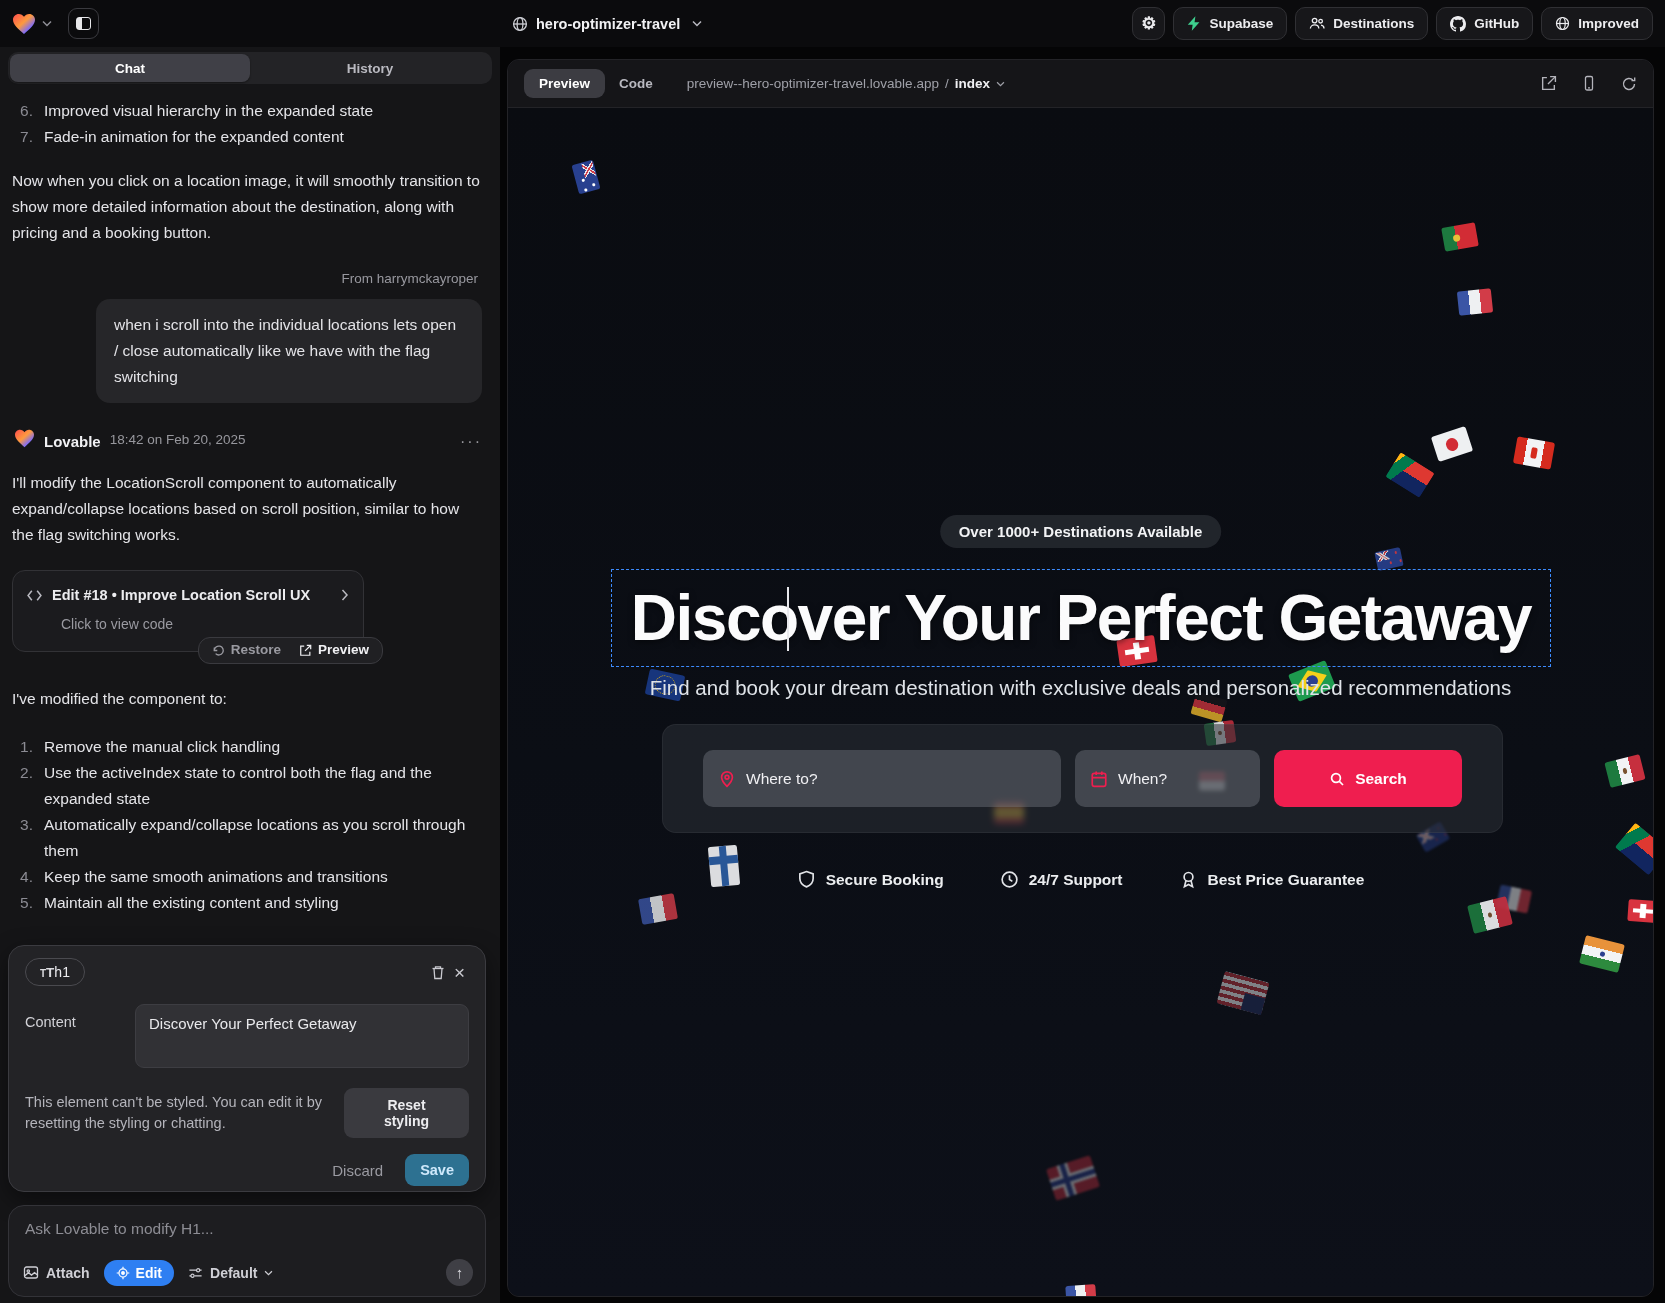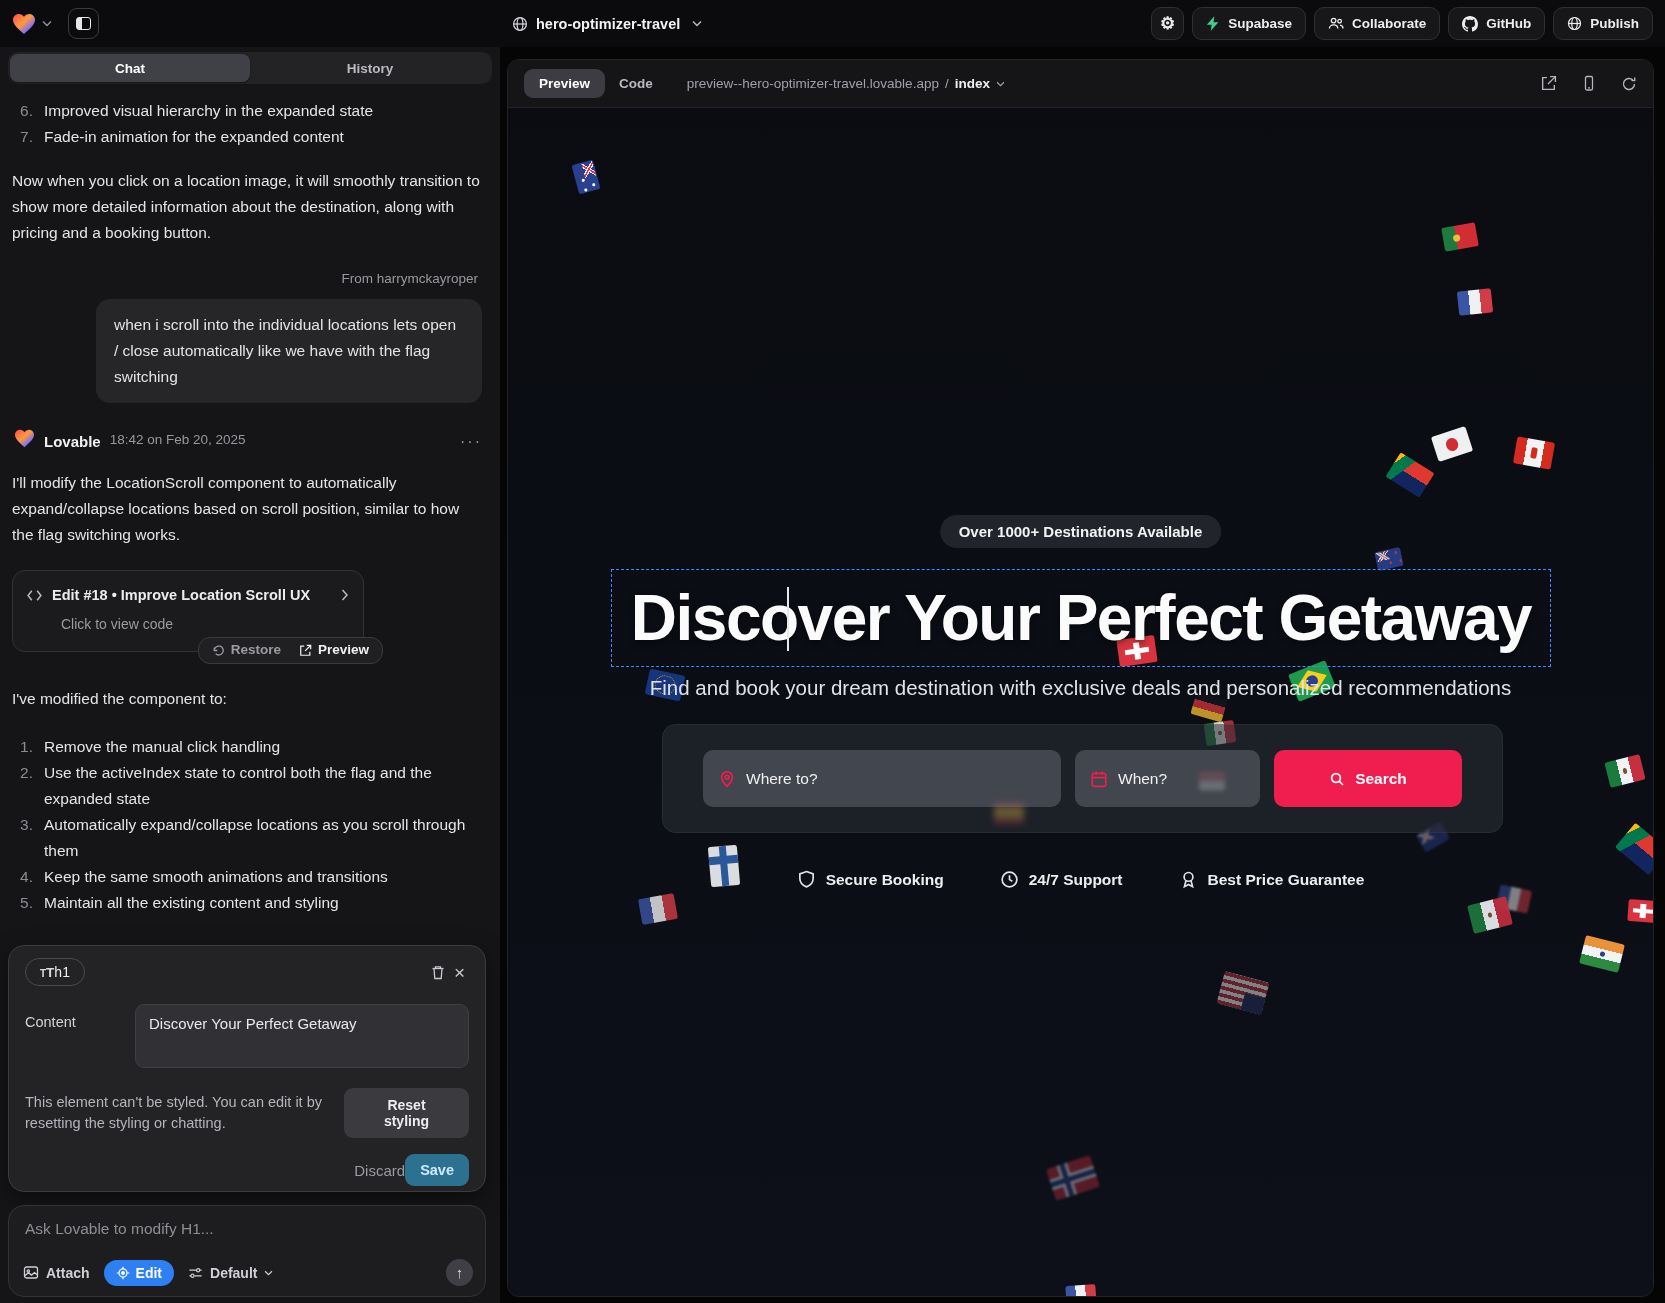--- a/index.html
+++ b/index.html
@@ -74,21 +74,21 @@
   .icon-btn { background:none; border:none; color:#c9c9cf; cursor:pointer; padding:4px; }
   .close-x { font-size:19px; color:#c9c9cf; line-height:1; }
   .he-content-row { display:flex; margin-top:18px; }
   .he-label { width:110px; padding-top:10px; font-size:14.5px; color:#d2d2d7; }
   .he-textarea { flex:1; height:64px; background:#313135; border:1px solid #3d3d42; border-radius:9px;
     color:#e9e9ec; font-size:15px; font-family:inherit; padding:10px 13px; resize:none; outline:none; }
   .he-note-row { display:flex; align-items:center; margin-top:20px; gap:12px; }
   .he-note { width:330px; font-size:14.5px; line-height:1.45; color:#b4b4bb; }
   .reset-btn { margin-left:auto; background:#3a3a3f; border:none; border-radius:9px; color:#ececef;
     font-size:14px; font-weight:600; padding:9px 22px; cursor:pointer; }
-  .he-footer { display:flex; align-items:center; justify-content:flex-end; margin-top:16px; }
+  .he-footer { display:flex; align-items:center; justify-content:flex-end; gap:22px; margin-top:16px; }
   .discard-btn { background:none; border:none; color:#9a9aa1; font-size:15px; cursor:pointer; }
   .save-btn { background:#2d7191; border:none; border-radius:9px; color:#cfe9fb; font-size:14.5px;
     font-weight:600; padding:8px 15px; cursor:pointer; }
 
   
   .chat-input { position:absolute; left:8px; top:1158px; width:478px; height:92px; background:#1d1d20;
     border:1px solid #333338; border-radius:16px; padding:14px 14px 12px 16px; }
   .chat-input input { width:100%; background:none; border:none; outline:none; color:#e7e7ea;
     font-size:15.5px; font-family:inherit; }
   .chat-input input::placeholder { color:#8d8d94; }
@@ -251,39 +251,39 @@
     </button>
     <button class="tb-btn">
       <span>
         <svg width="16" height="15" viewBox="0 0 16 15" fill="none" stroke="currentColor" stroke-width="1.3">
           <circle cx="5.6" cy="4.6" r="2.3"></circle>
             <path d="M1.4 12.6c0-2.3 1.9-3.7 4.2-3.7s4.2 1.4 4.2 3.7"></path>
           <circle cx="11.6" cy="5.2" r="1.8"></circle>
             <path d="M12 9.2c1.8.2 3 1.4 3 3.2"></path>
           </svg>
       </span>
-      <span>Collaborate</span>
+      <span>Destinations</span>
     </button>
     <button class="tb-btn">
       <span>
         <svg width="16" height="16" viewBox="0 0 16 16">
             <path fill="#ededf0" d="M8 0C3.58 0 0 3.58 0 8c0 3.54 2.29 6.53 5.47 7.59.4.07.55-.17.55-.38 0-.19-.01-.82-.01-1.49-2.01.37-2.53-.49-2.69-.94-.09-.23-.48-.94-.82-1.13-.28-.15-.68-.52-.01-.53.63-.01 1.08.58 1.23.82.72 1.21 1.87.87 2.33.66.07-.52.28-.87.51-1.07-1.78-.2-3.64-.89-3.64-3.95 0-.87.31-1.59.82-2.15-.08-.2-.36-1.02.08-2.12 0 0 .67-.21 2.2.82.64-.18 1.32-.27 2-.27s1.36.09 2 .27c1.53-1.04 2.2-.82 2.2-.82.44 1.1.16 1.92.08 2.12.51.56.82 1.27.82 2.15 0 3.07-1.87 3.75-3.65 3.95.29.25.54.73.54 1.48 0 1.07-.01 1.93-.01 2.2 0 .21.15.46.55.38A8.01 8.01 0 0 0 16 8c0-4.42-3.58-8-8-8z"></path>
           </svg>
       </span>
       <span>GitHub</span>
     </button>
     <button class="tb-btn">
       <span>
         <svg width="15" height="15" viewBox="0 0 16 16" fill="none" stroke="currentColor" stroke-width="1.3">
           <circle cx="8" cy="8" r="6.4"></circle>
             <ellipse cx="8" cy="8" rx="2.9" ry="6.4"></ellipse>
             <path d="M1.6 8h12.8"></path>
           </svg>
       </span>
-      <span>Publish</span>
+      <span>Improved</span>
     </button>
   </div>
 </header>
 
 <aside class="left-panel">
   <div class="tabs">
     <div class="tab active">Chat</div>
     <div class="tab">History</div>
   </div>
 

